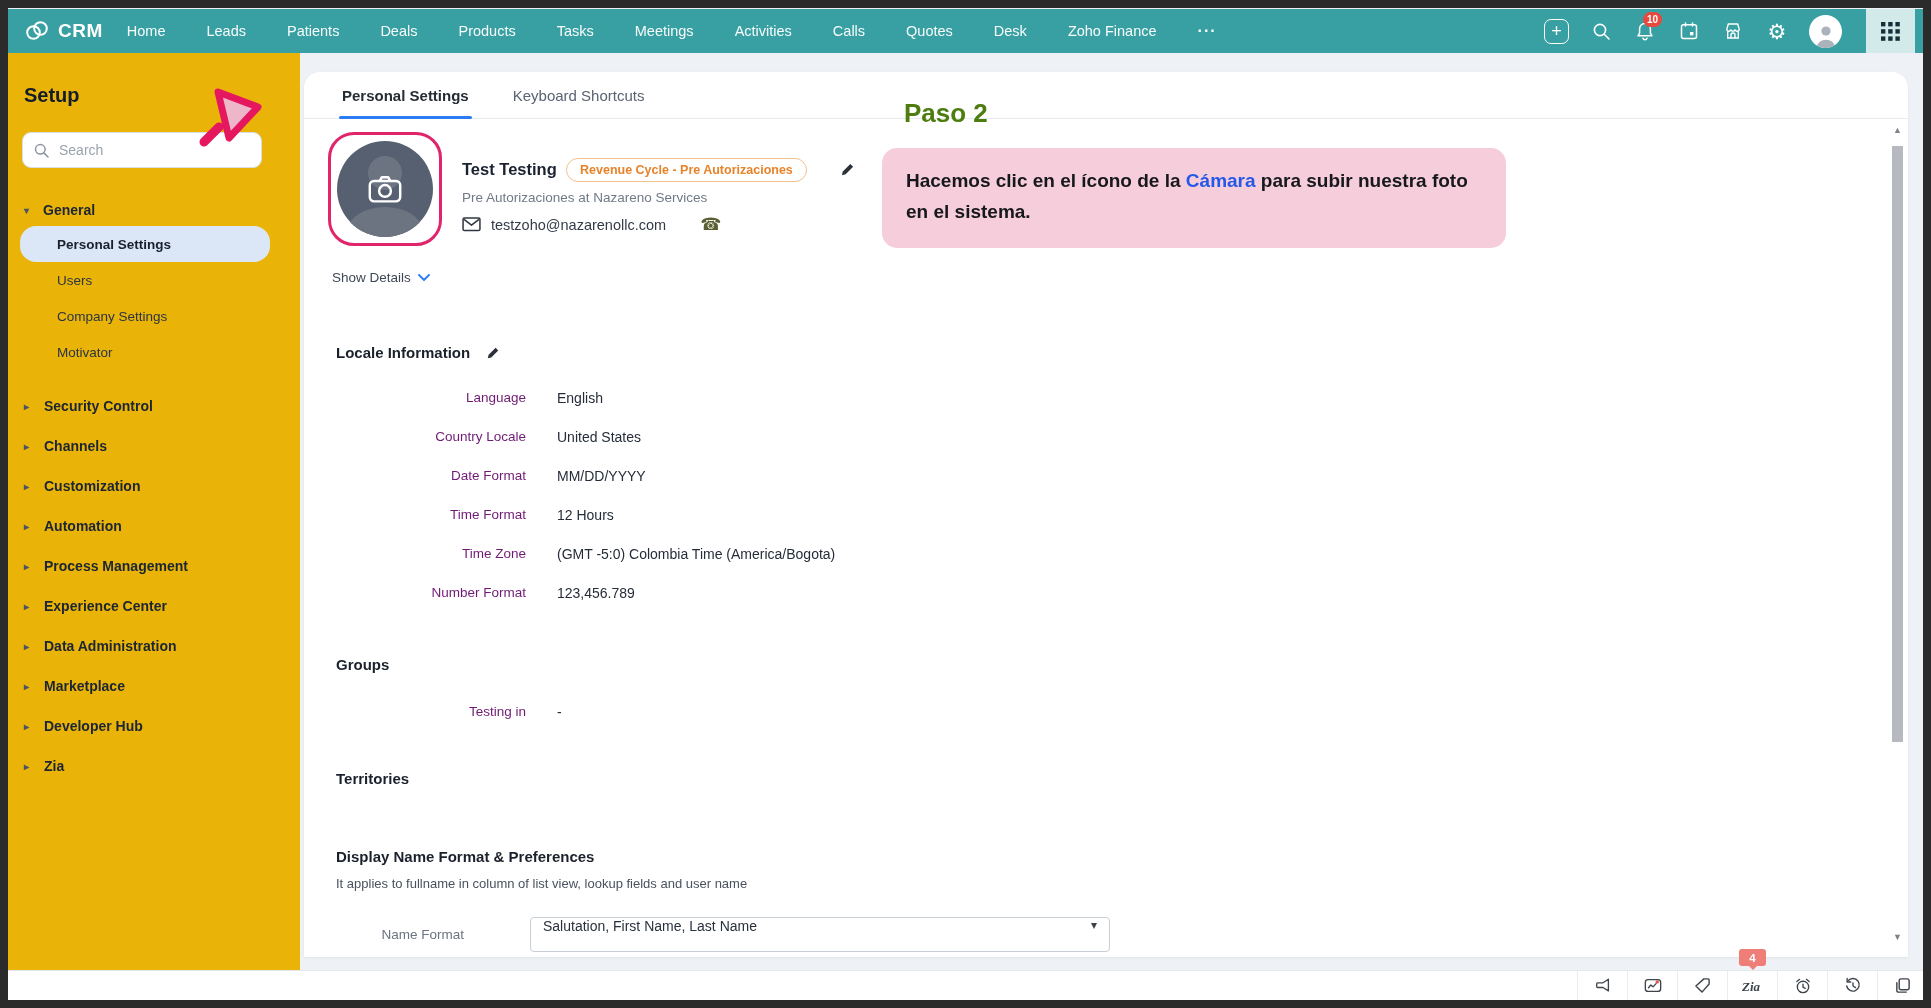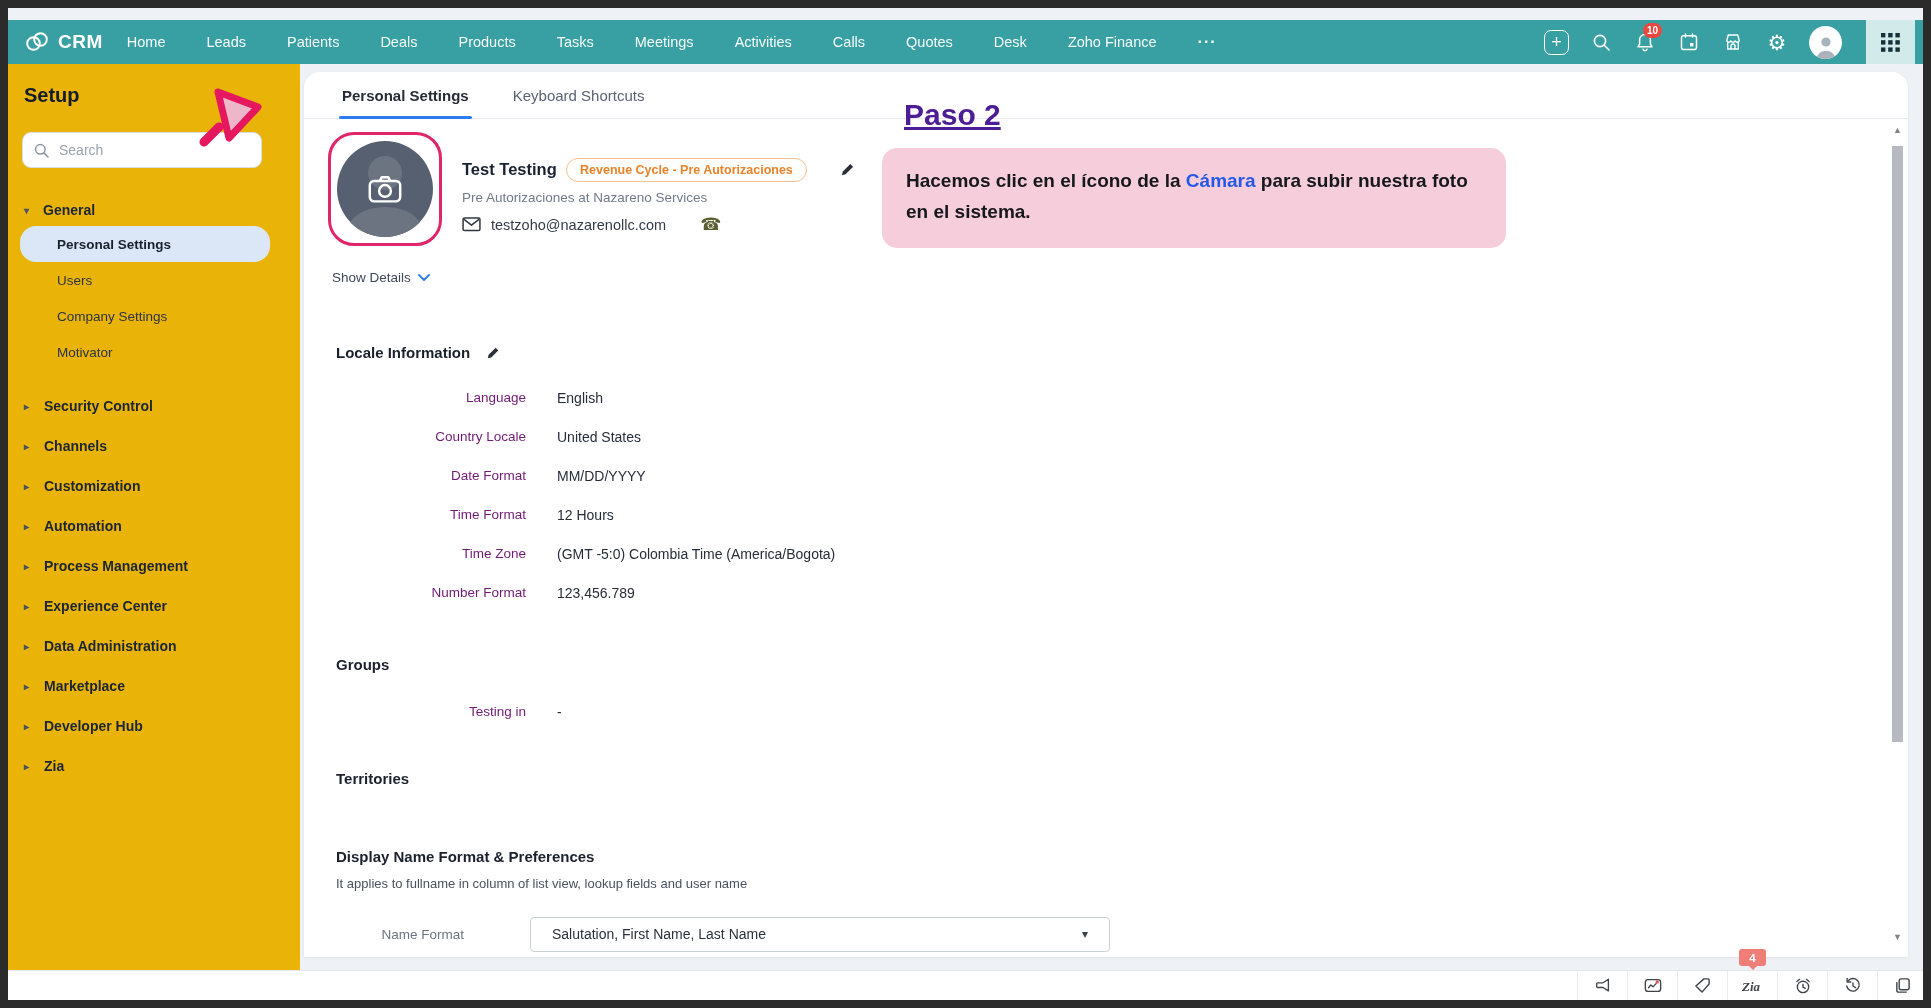--- a/index.html
+++ b/index.html
@@ -2,21 +2,21 @@
 <html><head>
 <meta charset="utf-8">
 <style>
   html,body{margin:0;padding:0;background:#1f1f1f;}
   *{box-sizing:border-box;}
   .frame{width:1931px;height:1008px;background:#2b2b2b;padding:8px;}
   .screen{position:relative;width:1915px;height:992px;background:#eef1f5;overflow:hidden;
           font-family:"Liberation Sans",sans-serif;color:#242b36;}
 
   
-  .topnav{position:absolute;left:0;top:12px;right:0;height:44px;background:#38a0a2;display:flex;align-items:center;color:#fff;z-index:20;}
+  .topnav{position:absolute;left:0;top:1px;right:0;height:44px;background:#38a0a2;display:flex;align-items:center;color:#fff;z-index:20;}
   .logo{display:flex;align-items:center;gap:8px;padding-left:16px;}
   .logo-text{font-size:19px;font-weight:700;letter-spacing:.5px;}
   .nav-items{display:flex;align-items:center;gap:41px;margin-left:24px;font-size:14.5px;}
   .nav-item{color:rgba(255,255,255,.96);cursor:pointer;white-space:nowrap;}
   .nav-more{font-weight:700;font-size:16px;letter-spacing:1px;}
   .nav-right{position:absolute;right:0;top:0;height:44px;display:flex;align-items:center;gap:20px;padding-right:8px;}
   .add-btn{width:25px;height:25px;border:1.7px solid #fff;border-radius:7px;display:flex;align-items:center;justify-content:center;font-size:18px;line-height:1;font-weight:400;}
   .icon-btn{position:relative;display:flex;align-items:center;justify-content:center;width:24px;height:24px;}
   .notif-badge{position:absolute;top:-7px;left:10px;min-width:18px;height:15px;background:#e8483e;border-radius:8px;color:#fff;font-size:10px;font-weight:700;display:flex;align-items:center;justify-content:center;padding:0 4px;}
   .gear-glyph{font-size:21px;line-height:1;color:#fff;}
@@ -53,35 +53,35 @@
   .profile-name{position:absolute;left:158px;top:88px;font-size:16.5px;font-weight:700;color:#1a2130;}
   .profile-badge{position:absolute;left:262px;top:86px;height:24px;line-height:22px;padding:0 13px;border:1px solid #f2c18f;border-radius:13px;color:#e8832a;font-size:12.5px;font-weight:600;white-space:nowrap;}
   .edit-pencil{position:absolute;left:536px;top:90px;cursor:pointer;}
   .profile-role{position:absolute;left:158px;top:118px;font-size:13.5px;color:#707a88;}
   .profile-email-row{position:absolute;left:158px;top:144px;display:flex;align-items:center;gap:10px;}
   .email-text{font-size:14.5px;color:#333b47;}
   .phone-glyph{font-size:17px;color:#5c5f33;margin-left:24px;line-height:1;}
   .show-details{position:absolute;left:28px;top:198px;display:flex;align-items:center;gap:7px;font-size:13.5px;font-weight:500;color:#3f4856;cursor:pointer;}
 
   
-  .paso-title{position:absolute;left:600px;top:26px;font-size:30px;font-weight:700;color:#4c1d95;z-index:3;text-decoration:underline;}
+  .paso-title{position:absolute;left:600px;top:26px;font-size:26px;font-weight:700;color:#4d7c0f;z-index:3;}
   .paso-box{position:absolute;left:578px;top:76px;width:624px;height:100px;background:#f6cedb;border-radius:15px;padding:17px 24px;font-size:19px;font-weight:700;color:#17181c;line-height:1.65;z-index:3;}
   .paso-highlight{color:#2458e8;}
 
   
   .sec-title{position:absolute;left:32px;font-size:15px;font-weight:700;color:#1b212c;display:flex;align-items:center;gap:16px;}
   .rows{position:absolute;left:32px;top:306px;}
   .field-row{display:flex;align-items:center;height:39px;}
   .field-label{width:190px;text-align:right;color:#701a75;font-size:13.5px;flex:none;}
   .field-value{margin-left:31px;font-size:14px;color:#262d38;}
   .groups-row{position:absolute;left:32px;top:620px;}
   .display-sub{position:absolute;left:32px;top:804px;font-size:13px;color:#49525e;}
   .nf-row{position:absolute;left:32px;top:844px;display:flex;align-items:center;height:36px;}
   .nf-label{width:128px;text-align:right;color:#6a7482;font-size:13.5px;flex:none;}
-  .dropdown{margin-left:66px;width:580px;height:35px;border:1px solid #c9cfd7;border-radius:4px;background:#fff;display:flex;align-items:center;justify-content:space-between;padding:0 21px;cursor:pointer;}
+  .dropdown{margin-left:66px;width:580px;height:35px;border:1px solid #c9cfd7;border-radius:4px;background:#fff;display:flex;align-items:flex-start;justify-content:space-between;padding:0 12px;cursor:pointer;}
   .dropdown-value{font-size:14px;color:#2a313c;}
   .dropdown-caret{font-size:12px;color:#3c424a;}
 
   
   .vscroll{position:absolute;right:4px;top:50px;bottom:12px;width:13px;}
   .vs-arrow{position:absolute;left:0;right:0;height:16px;color:#7c828a;font-size:9px;text-align:center;line-height:16px;cursor:pointer;}
   .vs-up{top:0;}
   .vs-down{bottom:0;}
   .vs-thumb{position:absolute;left:1px;top:24px;width:11px;height:596px;background:#b6bac0;cursor:pointer;}
 

